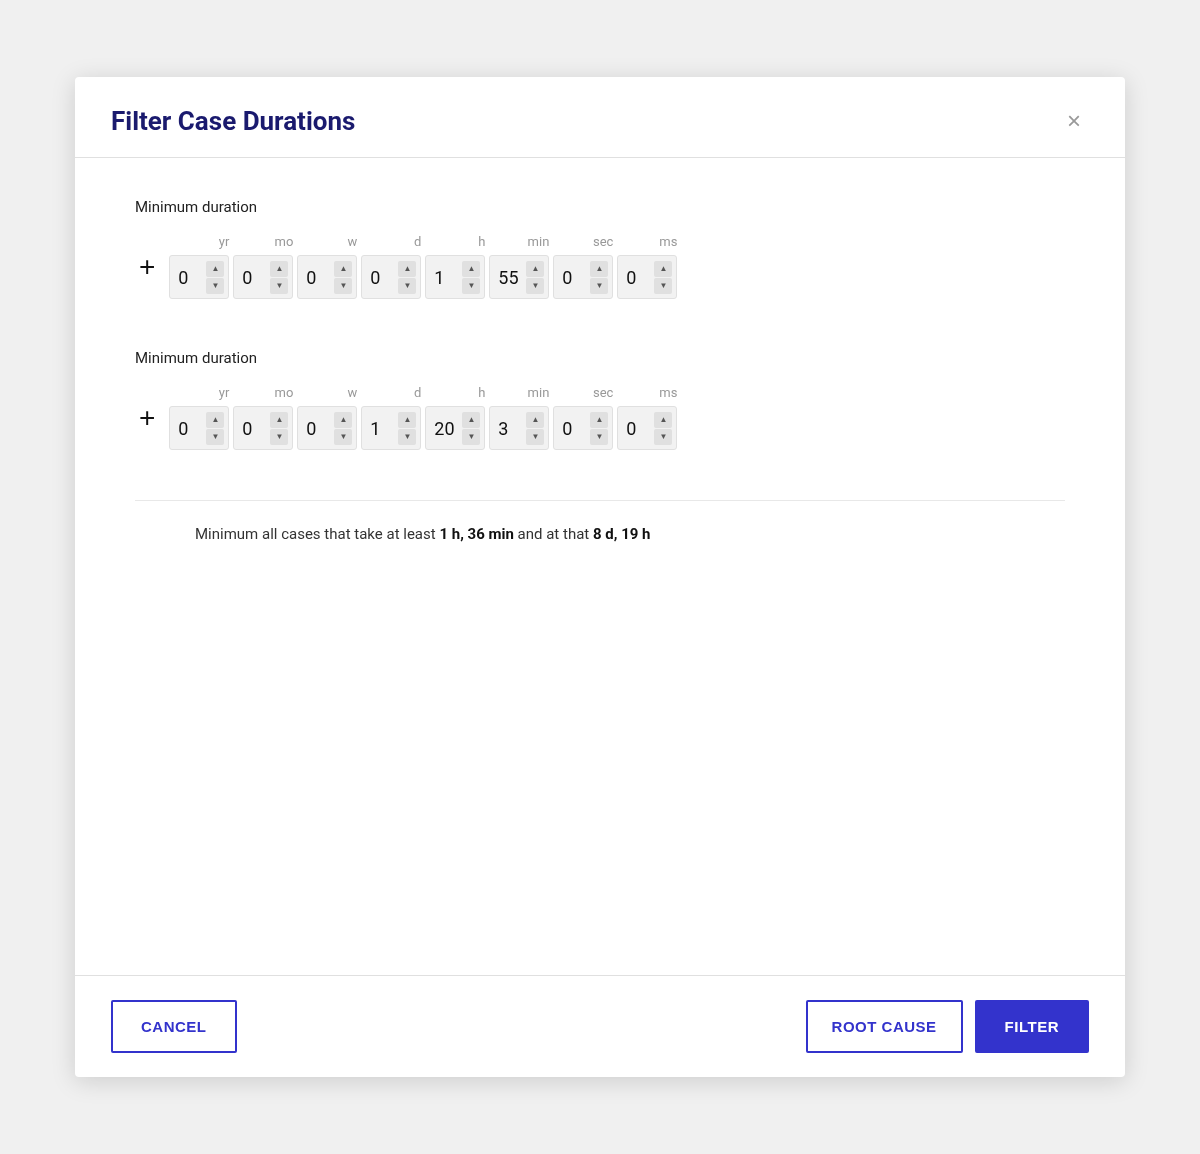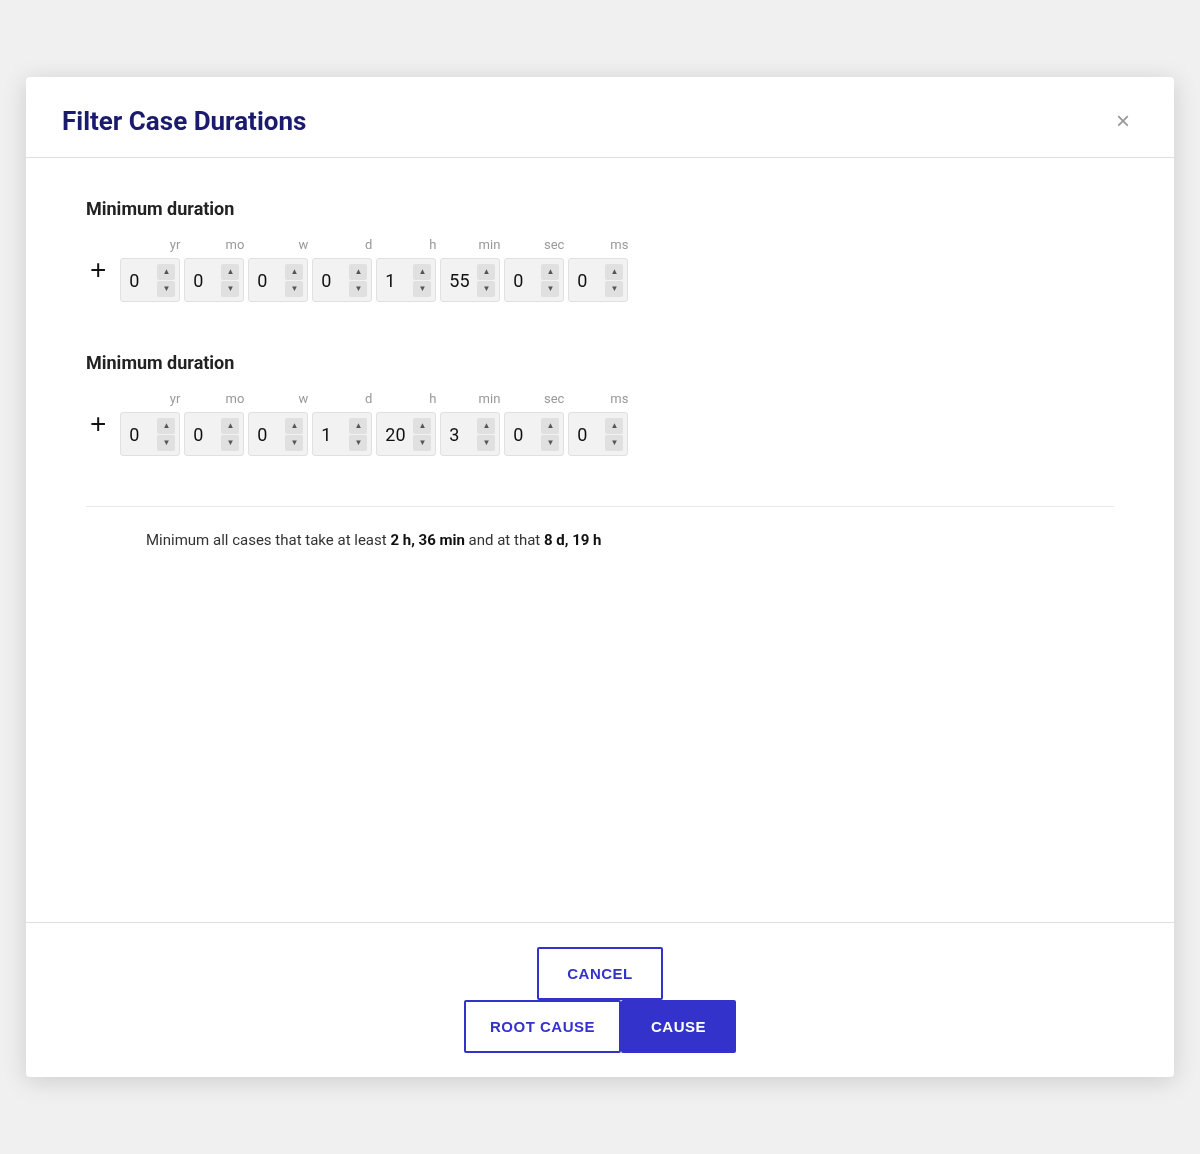--- a/index.html
+++ b/index.html
@@ -8,21 +8,21 @@
       font-family: -apple-system, BlinkMacSystemFont, 'Segoe UI', Roboto, sans-serif;
       background: #f0f0f0;
       display: flex;
       align-items: center;
       justify-content: center;
       min-height: 100vh;
     }
 
     .modal {
       background: #fff;
-      width: 1148px;
+      width: 1050px;
       min-height: 1000px;
       border-radius: 4px;
       box-shadow: 0 4px 24px rgba(0,0,0,0.15);
       display: flex;
       flex-direction: column;
       position: relative;
     }
 
     .modal-header {
       padding: 28px 36px 20px 36px;
@@ -51,22 +51,22 @@
     .modal-body {
       flex: 1;
       padding: 40px 60px;
     }
 
     .duration-section {
       margin-bottom: 50px;
     }
 
     .section-label {
-      font-size: 18px;
-      font-weight: 700;
+      font-size: 15px;
+      font-weight: 400;
       color: #222;
       margin-bottom: 18px;
     }
 
     .spinners-row {
       display: flex;
       align-items: center;
       gap: 0;
     }
 
@@ -153,37 +153,37 @@
       font-weight: 700;
       color: #111;
     }
 
     .modal-footer {
       border-top: 1px solid #e0e0e0;
       padding: 24px 36px;
       display: flex;
       align-items: center;
       justify-content: space-between;
-      flex-direction: column;
     }
 
     .btn-cancel {
       background: #fff;
       border: 2px solid #3333cc;
       color: #3333cc;
       font-size: 15px;
       font-weight: 700;
       padding: 16px 28px;
       cursor: pointer;
       letter-spacing: 0.5px;
       border-radius: 2px;
     }
 
     .footer-right {
       display: flex;
+      gap: 12px;
     }
 
     .btn-root-cause {
       background: #fff;
       border: 2px solid #3333cc;
       color: #3333cc;
       font-size: 15px;
       font-weight: 700;
       padding: 16px 24px;
       cursor: pointer;
@@ -402,27 +402,27 @@
               <button class="arrow-btn">▼</button>
             </div>
           </div>
         </div>
 
       </div>
     </div>
 
     <div class="summary-section">
       <p class="summary-text">
-        <span>Minimum all cases that take at least </span><strong>2 h, 36 min</strong><span>  and at that </span><strong>8 d, 19 h</strong>
+        <span>Minimum all cases that take at least </span><strong>1 h, 36 min</strong><span>  and at that </span><strong>8 d, 19 h</strong>
       </p>
     </div>
 
   </div>
 
   <div class="modal-footer">
     <button class="btn-cancel">CANCEL</button>
     <div class="footer-right">
       <button class="btn-root-cause">ROOT CAUSE</button>
-      <button class="btn-filter">CAUSE</button>
+      <button class="btn-filter">FILTER</button>
     </div>
   </div>
 
 </div>
 
 </body></html>

